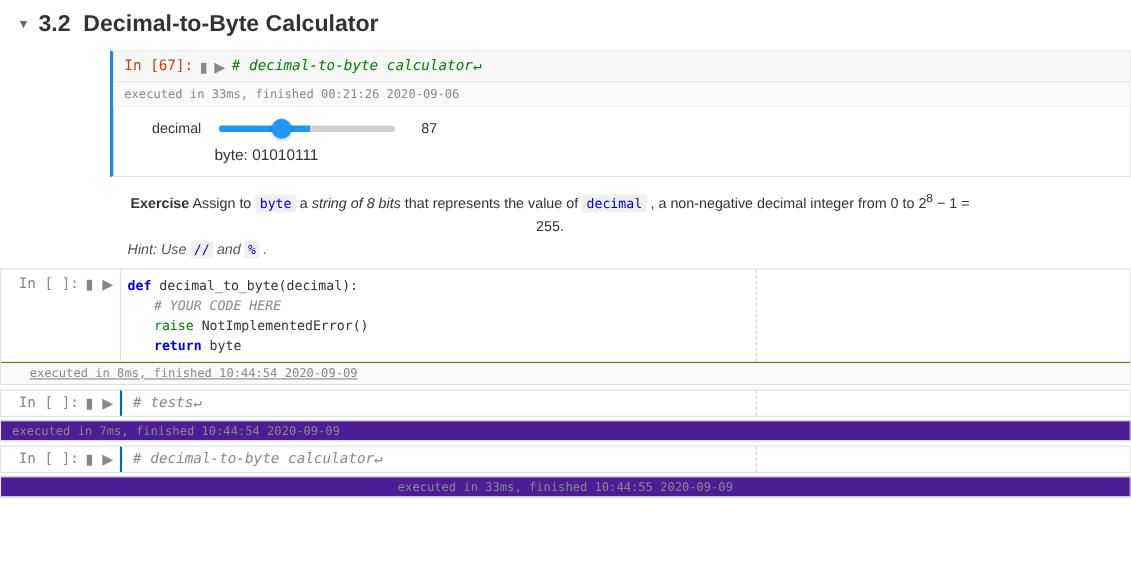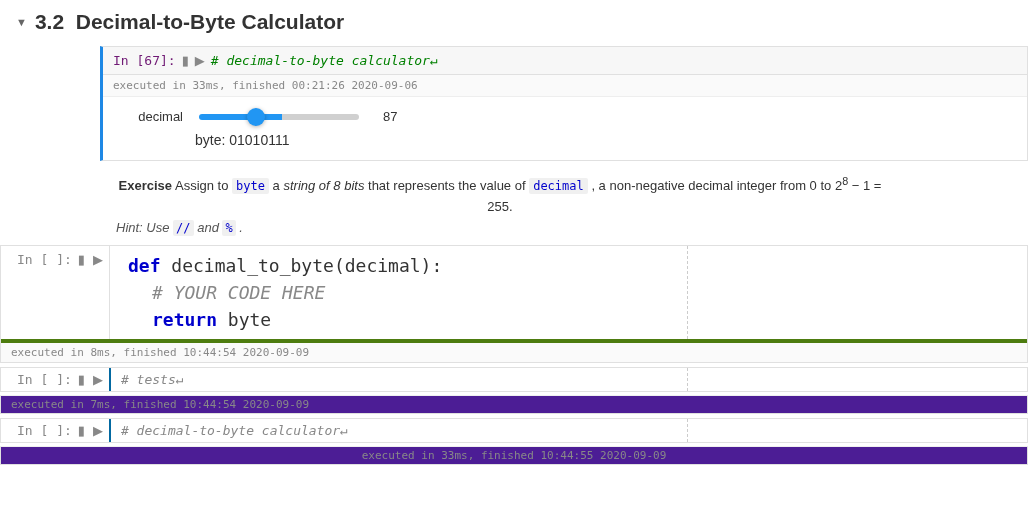--- a/index.html
+++ b/index.html
@@ -25,21 +25,21 @@
       cursor: pointer;
     }
     .section-title {
       font-size: 21px;
       font-weight: 600;
       color: #333;
     }
     .widget-cell-label {
       font-family: monospace;
       font-size: 13px;
-      color: #701a75;
+      color: #c2410c;
     }
     .widget-cell-run {
       color: #888;
       font-size: 13px;
       cursor: pointer;
     }
     .widget-cell-code {
       font-family: monospace;
       font-size: 13px;
       color: #008000;
@@ -143,37 +143,38 @@
     }
     .cell-gutter-btn {
       color: #888;
       cursor: pointer;
       font-size: 13px;
       padding: 0 2px;
     }
     .cell-content {
       flex: 1;
       border-left: 1px solid #e0e0e0;
-      padding: 6px 18px;
-      font-family: monospace;
-      font-size: 18px;
+      padding: 6px 6px;
+      font-family: monospace;
+      font-size: 12px;
       line-height: 1.5;
     }
     .cell-divider-right {
       width: 340px;
       border-left: 1px dashed #ccc;
       flex-shrink: 0;
     }
     .cell-executed {
       font-family: monospace;
       font-size: 11px;
       color: #888;
-      padding: 3px 10px;
-      border-top: 4px solid #4d7c0f;
+      padding: 3px 26px;
+      border-top: 1px solid #4d7c0f;
       background: #fafafa;
+      text-decoration: underline;
     }
 
     
     .kw-blue { color: #0000cc; font-weight: bold; }
     .kw-def { color: #0000cc; font-weight: bold; }
     .fn-name { color: #333; }
     .comment { color: #888; font-style: italic; }
     .kw-green { color: #008000; }
 
     
@@ -300,20 +301,21 @@
 <div class="code-cell" style="margin: 6px 0 0 0;">
   <div class="code-cell-main">
     <div class="cell-gutter">
       <span class="cell-gutter-label">In [ ]:</span>
       <span class="cell-gutter-btn">▮</span>
       <span class="cell-gutter-btn">▶</span>
     </div>
     <div class="cell-content">
       <div><span class="kw-def">def</span> <span class="fn-name">decimal_to_byte</span>(decimal):</div>
       <div><span style="display:inline-block;width:24px;"></span><span class="comment"># YOUR CODE HERE</span></div>
+      <div><span style="display:inline-block;width:24px;"></span><span class="kw-green">raise</span> NotImplementedError()</div>
       <div><span style="display:inline-block;width:24px;"></span><span class="kw-blue">return</span> byte</div>
     </div>
     <div class="cell-divider-right"></div>
   </div>
   <div class="cell-executed">executed in 8ms, finished 10:44:54 2020-09-09</div>
 </div>
 
 <div class="single-line-cell" style="margin-top:4px;">
   <div class="slc-gutter">
     <span class="cell-gutter-label">In [ ]:</span>

